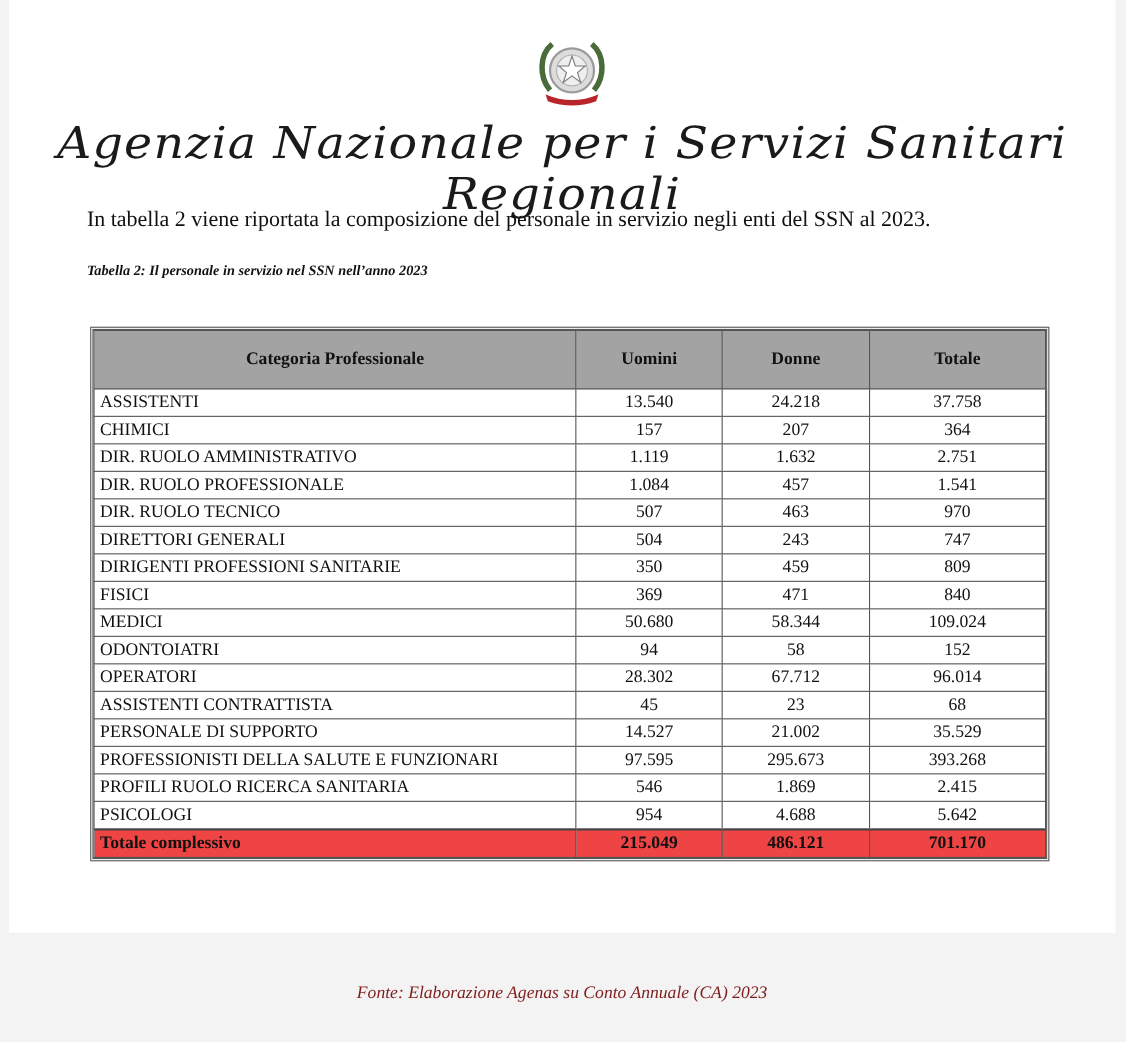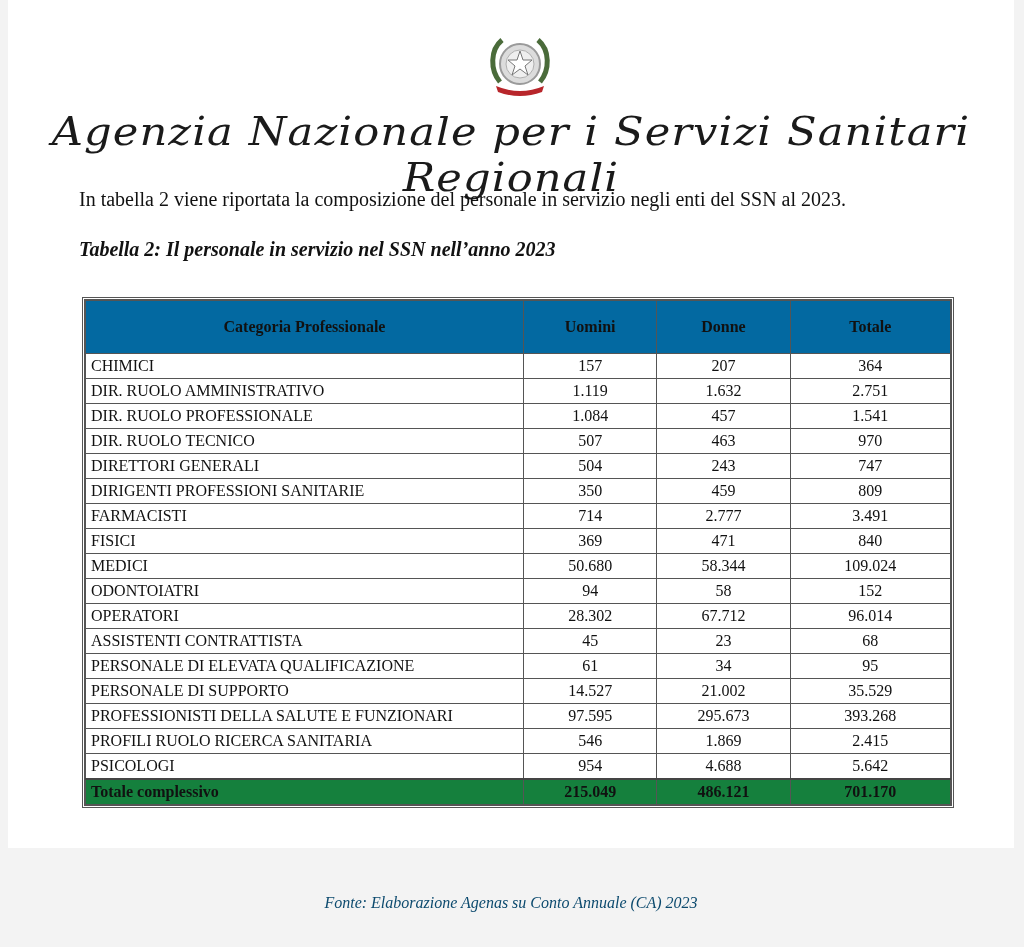--- a/index.html
+++ b/index.html
@@ -22,49 +22,49 @@
     font-family: "DejaVu Serif", serif; font-style: italic;
     font-size: 40px; color: #1a1a1a; letter-spacing: 1px;
     transform: scaleX(1.08);
   }
   .intro {
     position: absolute; left: 71px; top: 188px;
     font-size: 20px; color: #111;
   }
   .caption {
     position: absolute; left: 71px; top: 238px;
-    font-size: 20px; font-weight: bold; font-style: italic; color: #111;
+    font-size: 13px; font-weight: bold; font-style: italic; color: #111;
   }
   .table-wrap {
     position: absolute; left: 74px; top: 297px; width: 866px;
     border: 3px double #555;
   }
   table {
     width: 100%; border-collapse: collapse;
     font-size: 16px; color: #111;
   }
   th, td {
     border: 1px solid #555;
     padding: 0 4px;
     height: 24px;
   }
   th {
-    background: #0369a1; font-weight: bold; height: 52px; font-size: 16px;
+    background: #a3a3a3; font-weight: bold; height: 52px; font-size: 16px;
     text-align: center;
   }
   td.cat { text-align: left; padding-left: 5px; }
   td.num { text-align: center; }
   col.c0 { width: 437px; }
   col.c1 { width: 133px; }
   col.c2 { width: 133px; }
   col.c3 { width: 160px; }
-  tr.total td { background: #15803d; font-weight: bold; height: 24px; border-top: 2px solid #444; }
+  tr.total td { background: #ef4444; font-weight: bold; height: 24px; border-top: 2px solid #444; }
   .source {
     position: absolute; left: 0; top: 894px; width: 1006px; text-align: center;
-    font-style: italic; font-size: 16px; color: #0c4a6e;
+    font-style: italic; font-size: 16px; color: #7f1d1d;
   }
 </style>
 </head>
 <body>
 
 <div class="page">
 
   <div class="emblem">
     <svg width="68" height="70" viewBox="0 0 68 70">
       <path d="M14 52 C4 40 4 20 16 10" stroke="#4a6b3a" stroke-width="5" fill="none"></path>
@@ -93,20 +93,26 @@
       <thead>
         <tr>
           <th>Categoria Professionale</th>
           <th>Uomini</th>
           <th>Donne</th>
           <th>Totale</th>
         </tr>
       </thead>
       <tbody id="tbody">
           <tr>
+            <td class="cat">ASSISTENTI</td>
+            <td class="num">13.540</td>
+            <td class="num">24.218</td>
+            <td class="num">37.758</td>
+          </tr>
+          <tr>
             <td class="cat">CHIMICI</td>
             <td class="num">157</td>
             <td class="num">207</td>
             <td class="num">364</td>
           </tr>
           <tr>
             <td class="cat">DIR. RUOLO AMMINISTRATIVO</td>
             <td class="num">1.119</td>
             <td class="num">1.632</td>
             <td class="num">2.751</td>
@@ -129,26 +135,20 @@
             <td class="num">243</td>
             <td class="num">747</td>
           </tr>
           <tr>
             <td class="cat">DIRIGENTI PROFESSIONI SANITARIE</td>
             <td class="num">350</td>
             <td class="num">459</td>
             <td class="num">809</td>
           </tr>
           <tr>
-            <td class="cat">FARMACISTI</td>
-            <td class="num">714</td>
-            <td class="num">2.777</td>
-            <td class="num">3.491</td>
-          </tr>
-          <tr>
             <td class="cat">FISICI</td>
             <td class="num">369</td>
             <td class="num">471</td>
             <td class="num">840</td>
           </tr>
           <tr>
             <td class="cat">MEDICI</td>
             <td class="num">50.680</td>
             <td class="num">58.344</td>
             <td class="num">109.024</td>
@@ -163,26 +163,20 @@
             <td class="cat">OPERATORI</td>
             <td class="num">28.302</td>
             <td class="num">67.712</td>
             <td class="num">96.014</td>
           </tr>
           <tr>
             <td class="cat">ASSISTENTI CONTRATTISTA</td>
             <td class="num">45</td>
             <td class="num">23</td>
             <td class="num">68</td>
-          </tr>
-          <tr>
-            <td class="cat">PERSONALE DI ELEVATA QUALIFICAZIONE</td>
-            <td class="num">61</td>
-            <td class="num">34</td>
-            <td class="num">95</td>
           </tr>
           <tr>
             <td class="cat">PERSONALE DI SUPPORTO</td>
             <td class="num">14.527</td>
             <td class="num">21.002</td>
             <td class="num">35.529</td>
           </tr>
           <tr>
             <td class="cat">PROFESSIONISTI DELLA SALUTE E FUNZIONARI</td>
             <td class="num">97.595</td>

